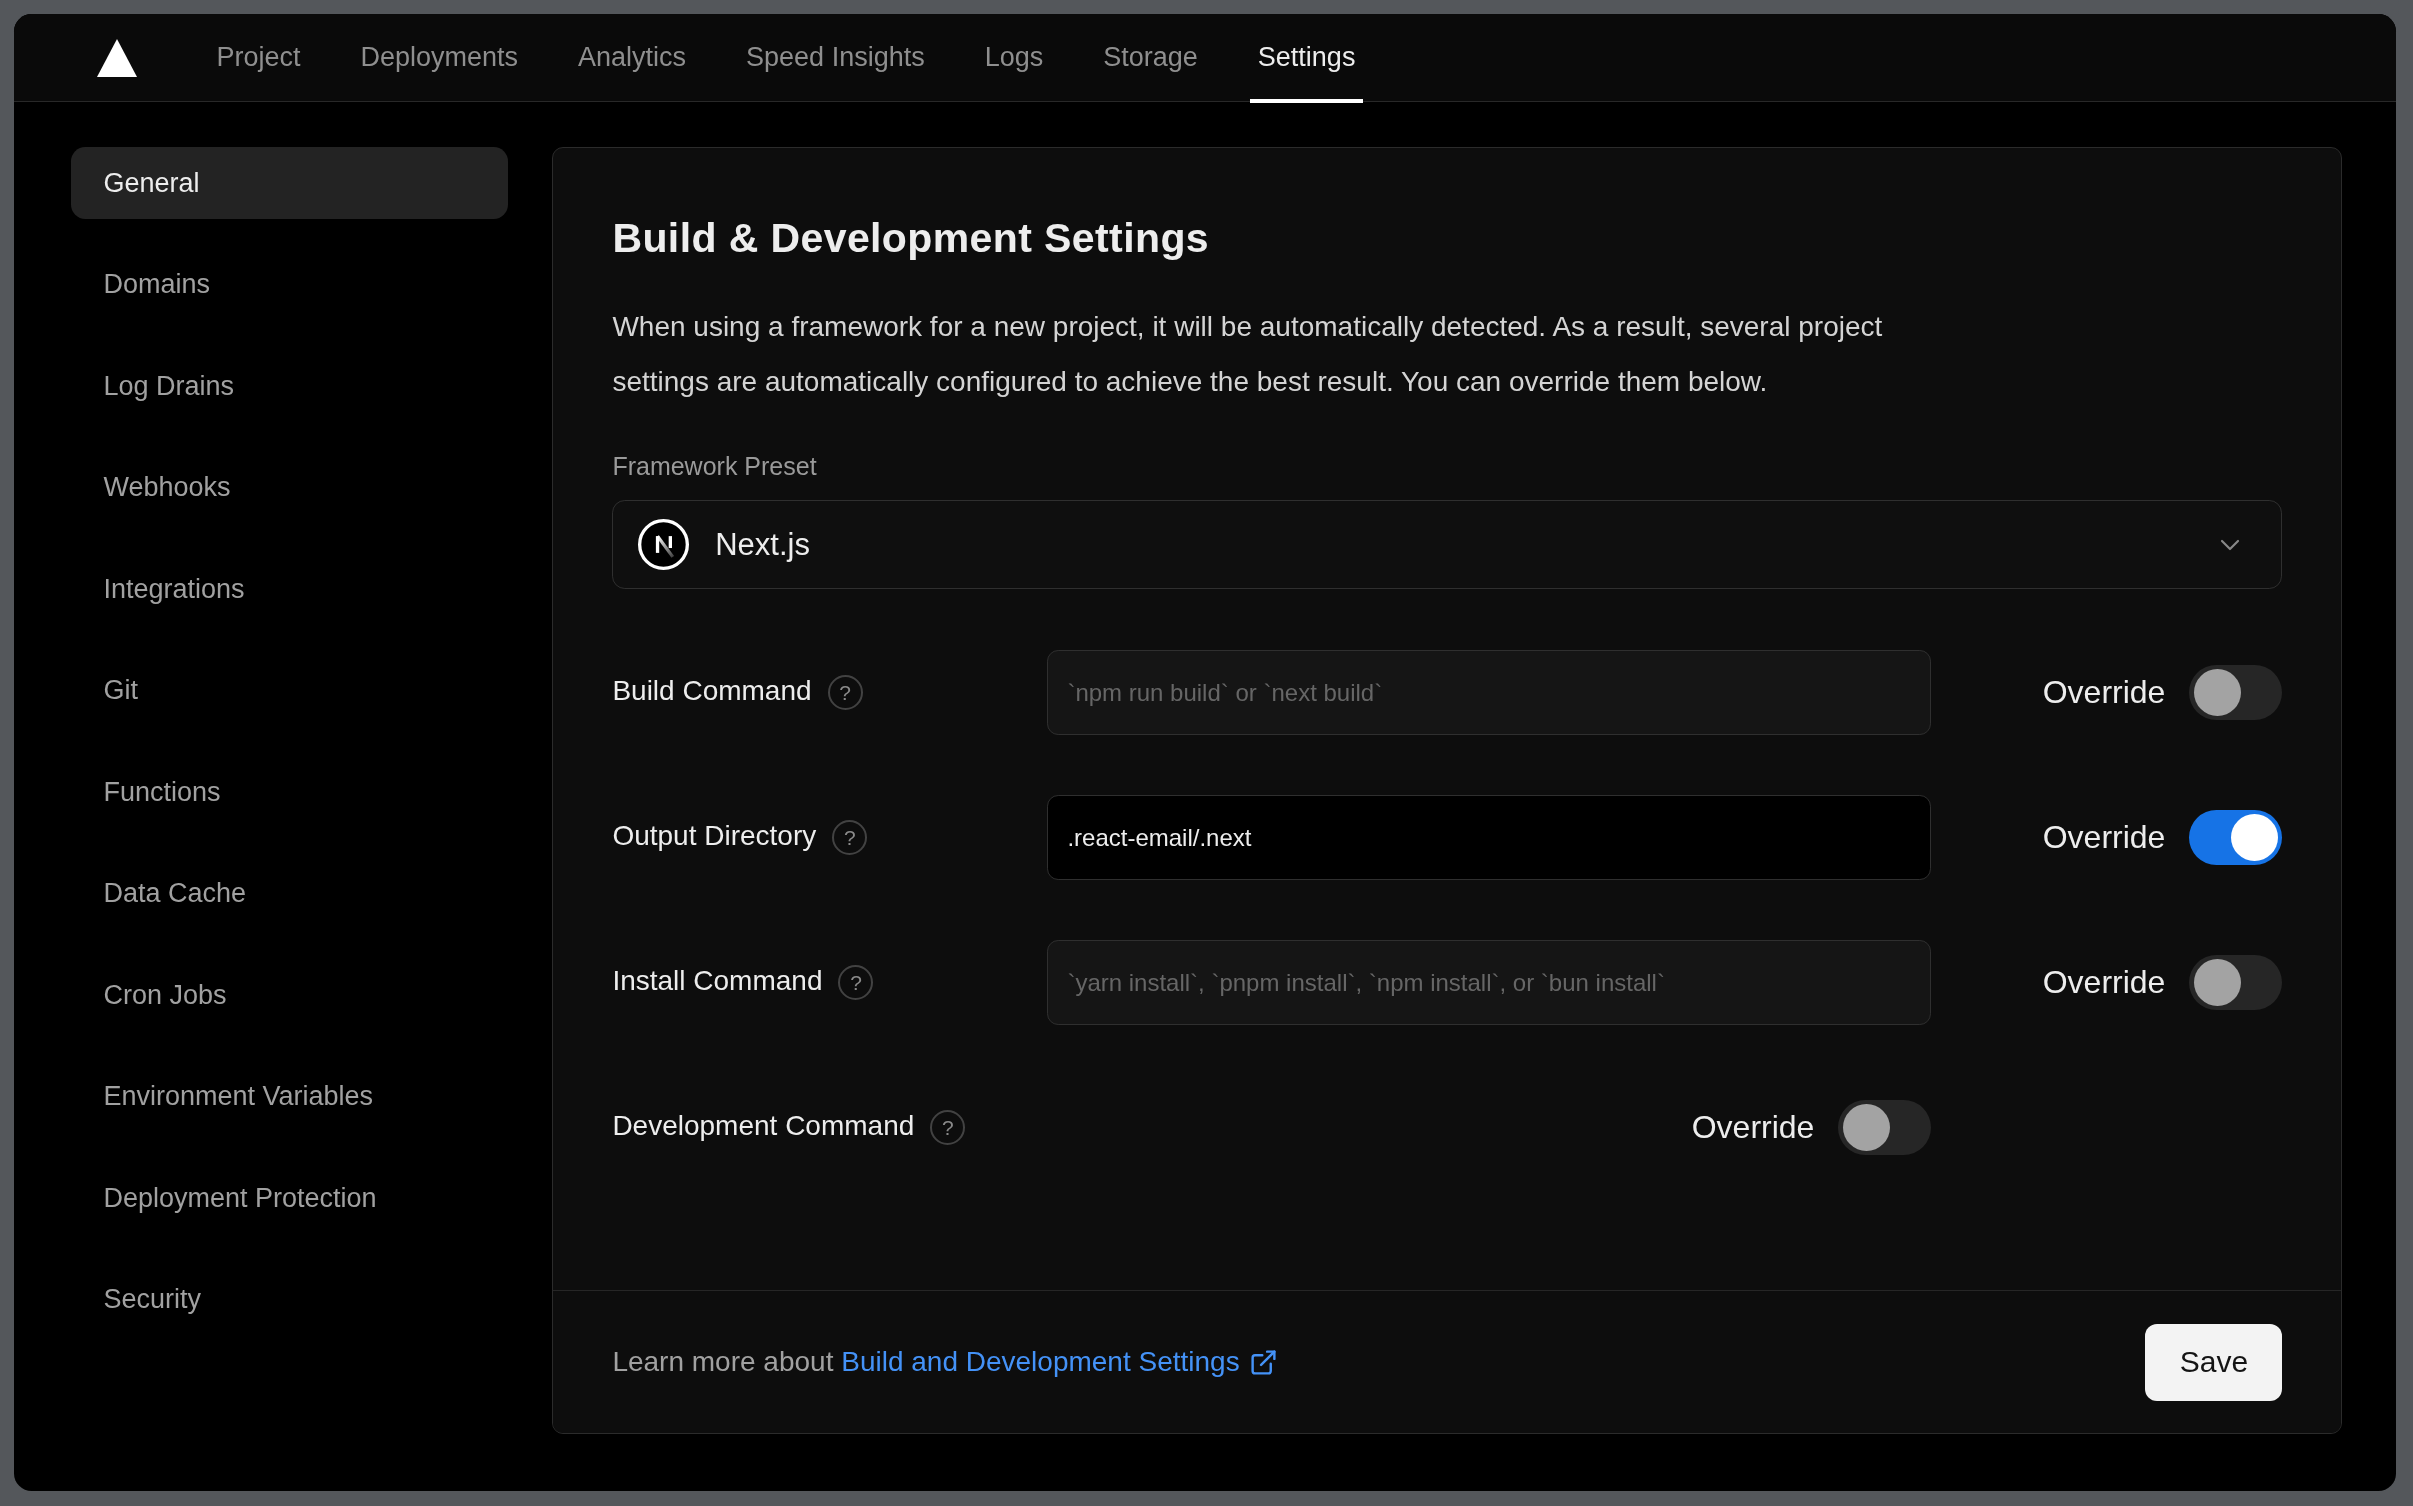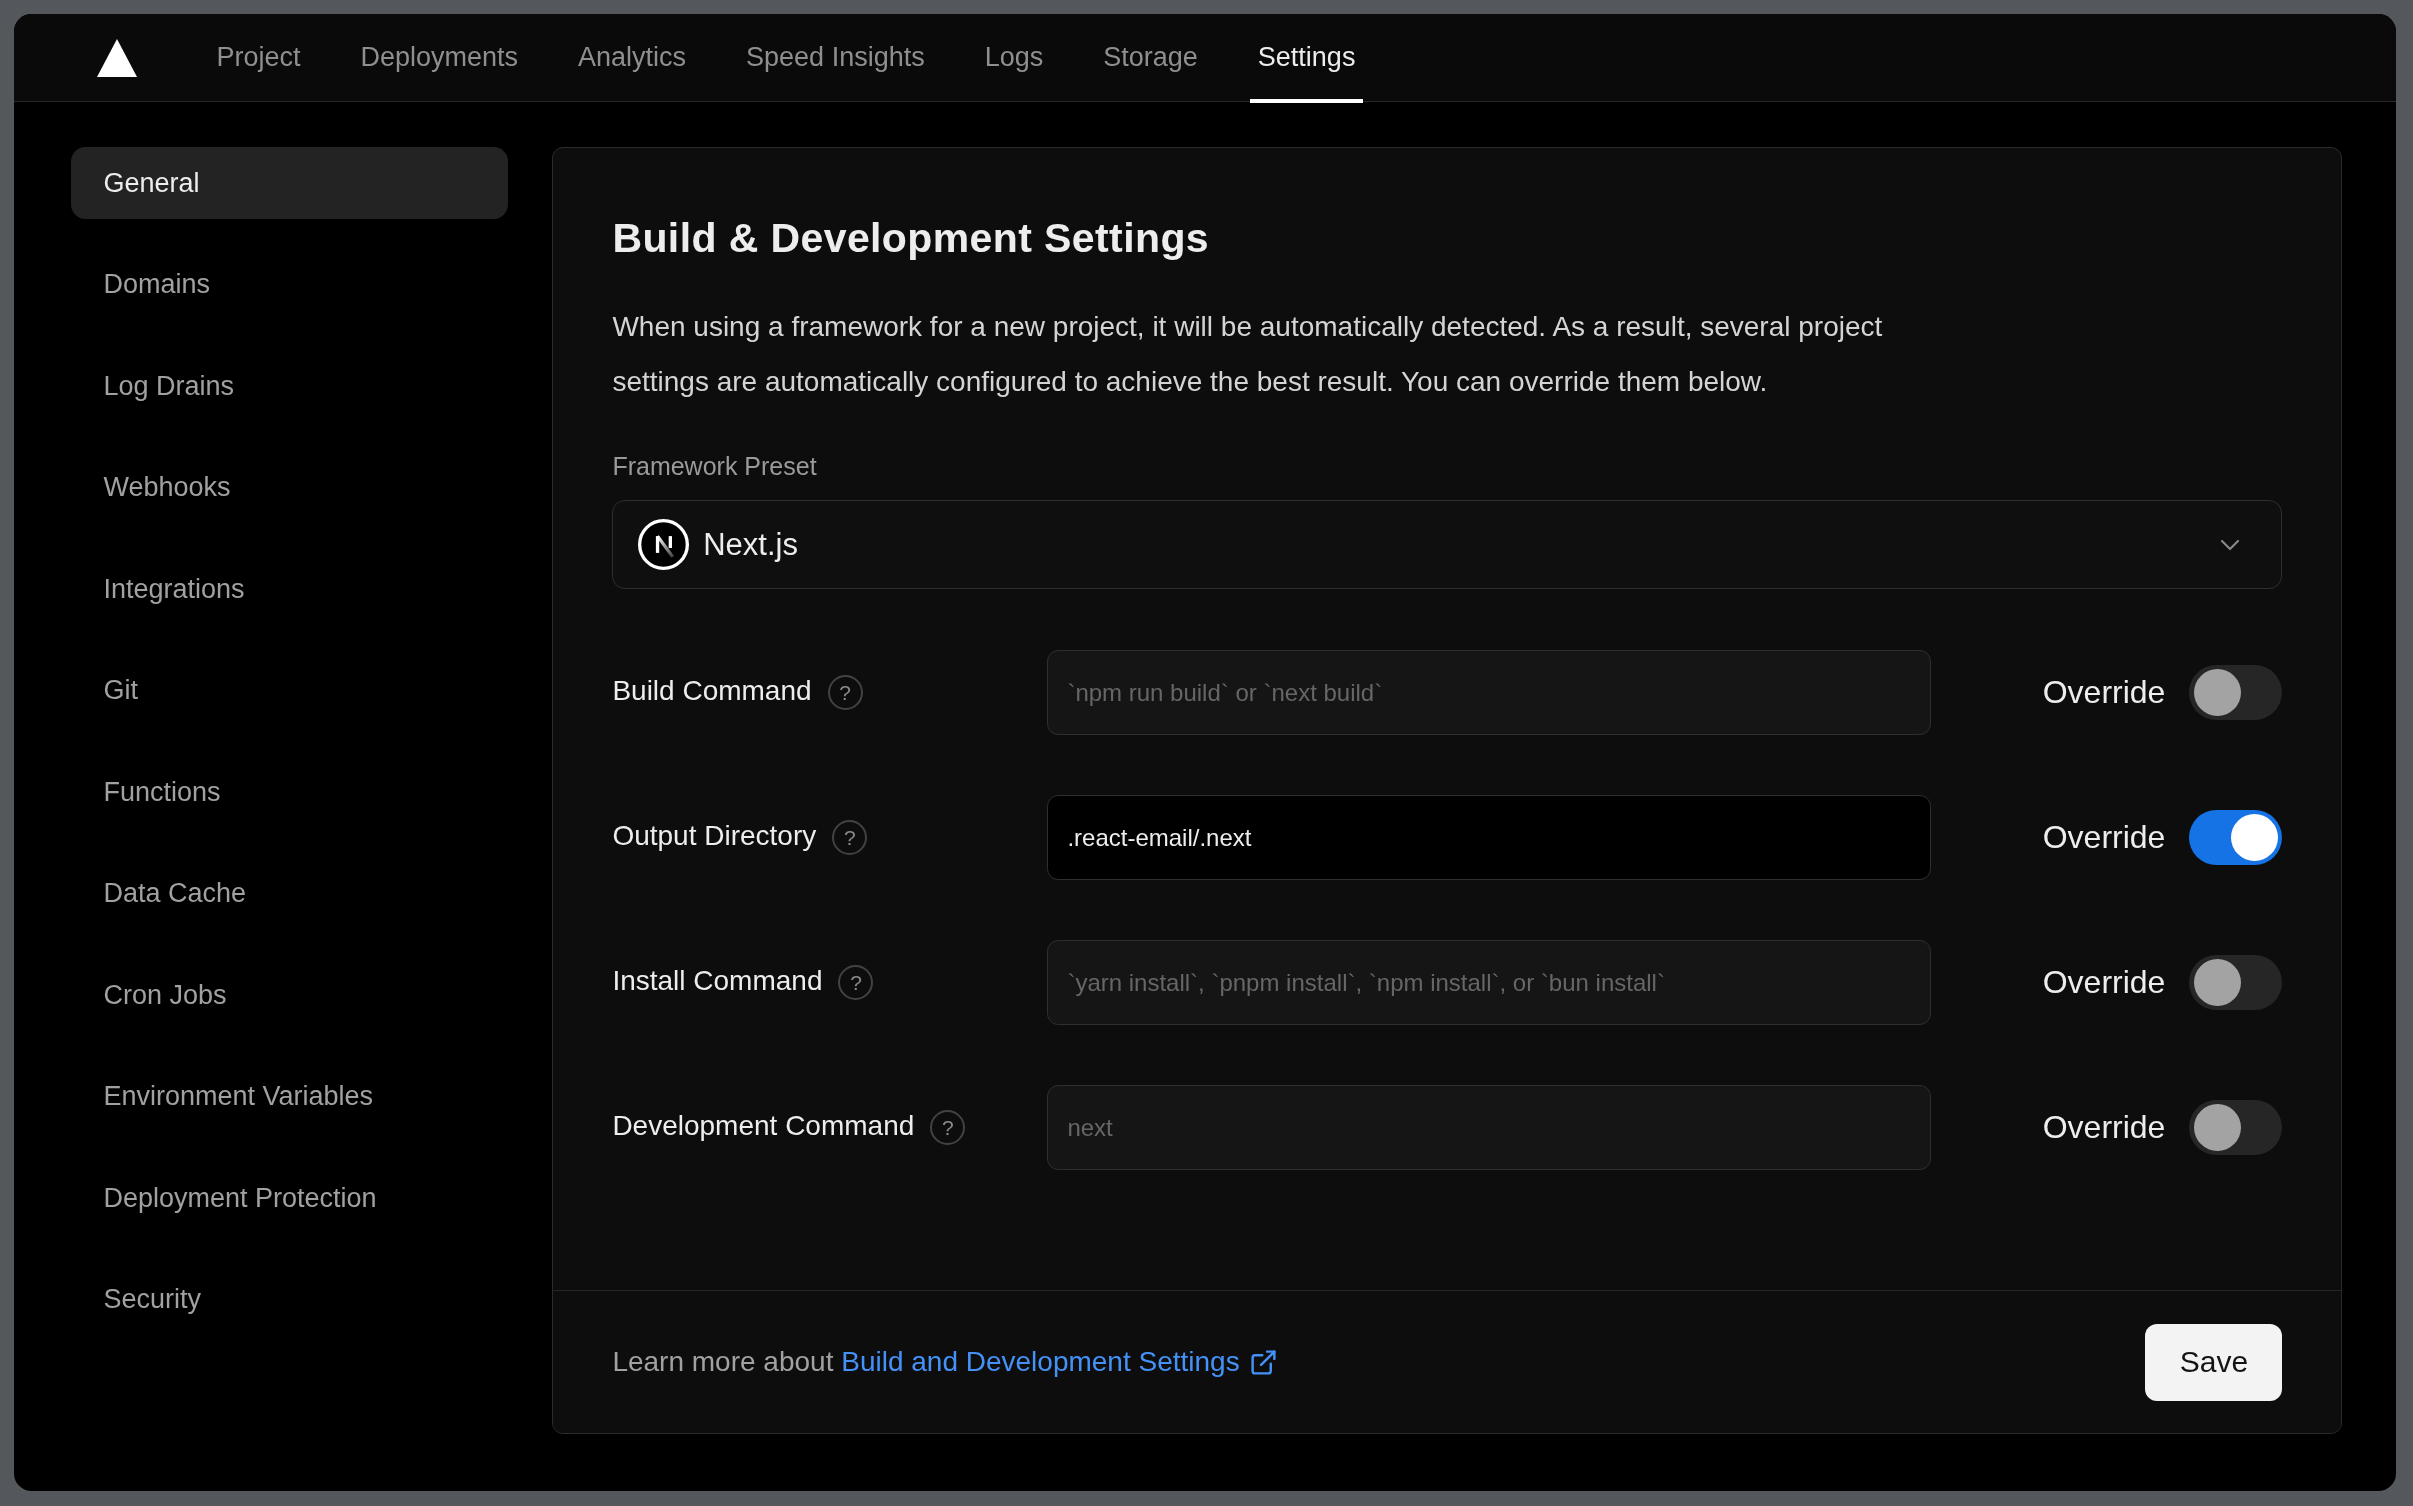--- a/index.html
+++ b/index.html
@@ -42,21 +42,21 @@
     width:100%;height:1287px;background:#0d0d0d;border:1.6px solid #2b2b2b;border-radius:11px;
     box-sizing:border-box;display:flex;flex-direction:column;overflow:hidden;
   }
   .card-body{padding:67px 59px 0 59px;flex:1;}
   .card-title{font-size:41px;font-weight:700;color:#ededed;letter-spacing:0.4px;}
   .card-desc{margin-top:37px;font-size:28px;line-height:55px;color:#d4d4d4;}
   
   .fp-label{margin-top:43px;font-size:25px;color:#9a9a9a;}
   .fp-select{
     margin-top:19px;height:89px;border:1.6px solid #2f2f2f;border-radius:12.8px;background:#0f0f0f;
-    display:flex;align-items:center;padding:0 35px 0 24px;box-sizing:border-box;cursor:pointer;
+    display:flex;align-items:center;padding:0 35px 0 24px;box-sizing:border-box;cursor:pointer;gap:12px;
   }
   .next-logo{width:53px;height:53px;flex-shrink:0;}
   .fp-value{margin-left:12.8px;font-size:31px;color:#ededed;}
   .fp-chevron{margin-left:auto;width:32px;height:32px;}
   
   .rows{margin-top:61px;}
   .field-row{
     display:grid;grid-template-columns:435px 884px 1fr;align-items:center;
     height:85px;margin-bottom:60px;
   }
@@ -217,21 +217,20 @@
                     <div class="knob"></div>
                   </div>
               </div>
             </div>
 
             <div class="field-row">
               <div class="label-wrap">
                 <span class="field-label">Development Command</span>
                 <span class="help-icon">?</span>
               </div>
-              <input class="field-input" placeholder="next" style="">
               <div class="override-wrap">
                 <span class="override-label">Override</span>
                 <div class="toggle off">
                     <div class="knob"></div>
                   </div>
               </div>
             </div>
           </div>
         </div>
 

